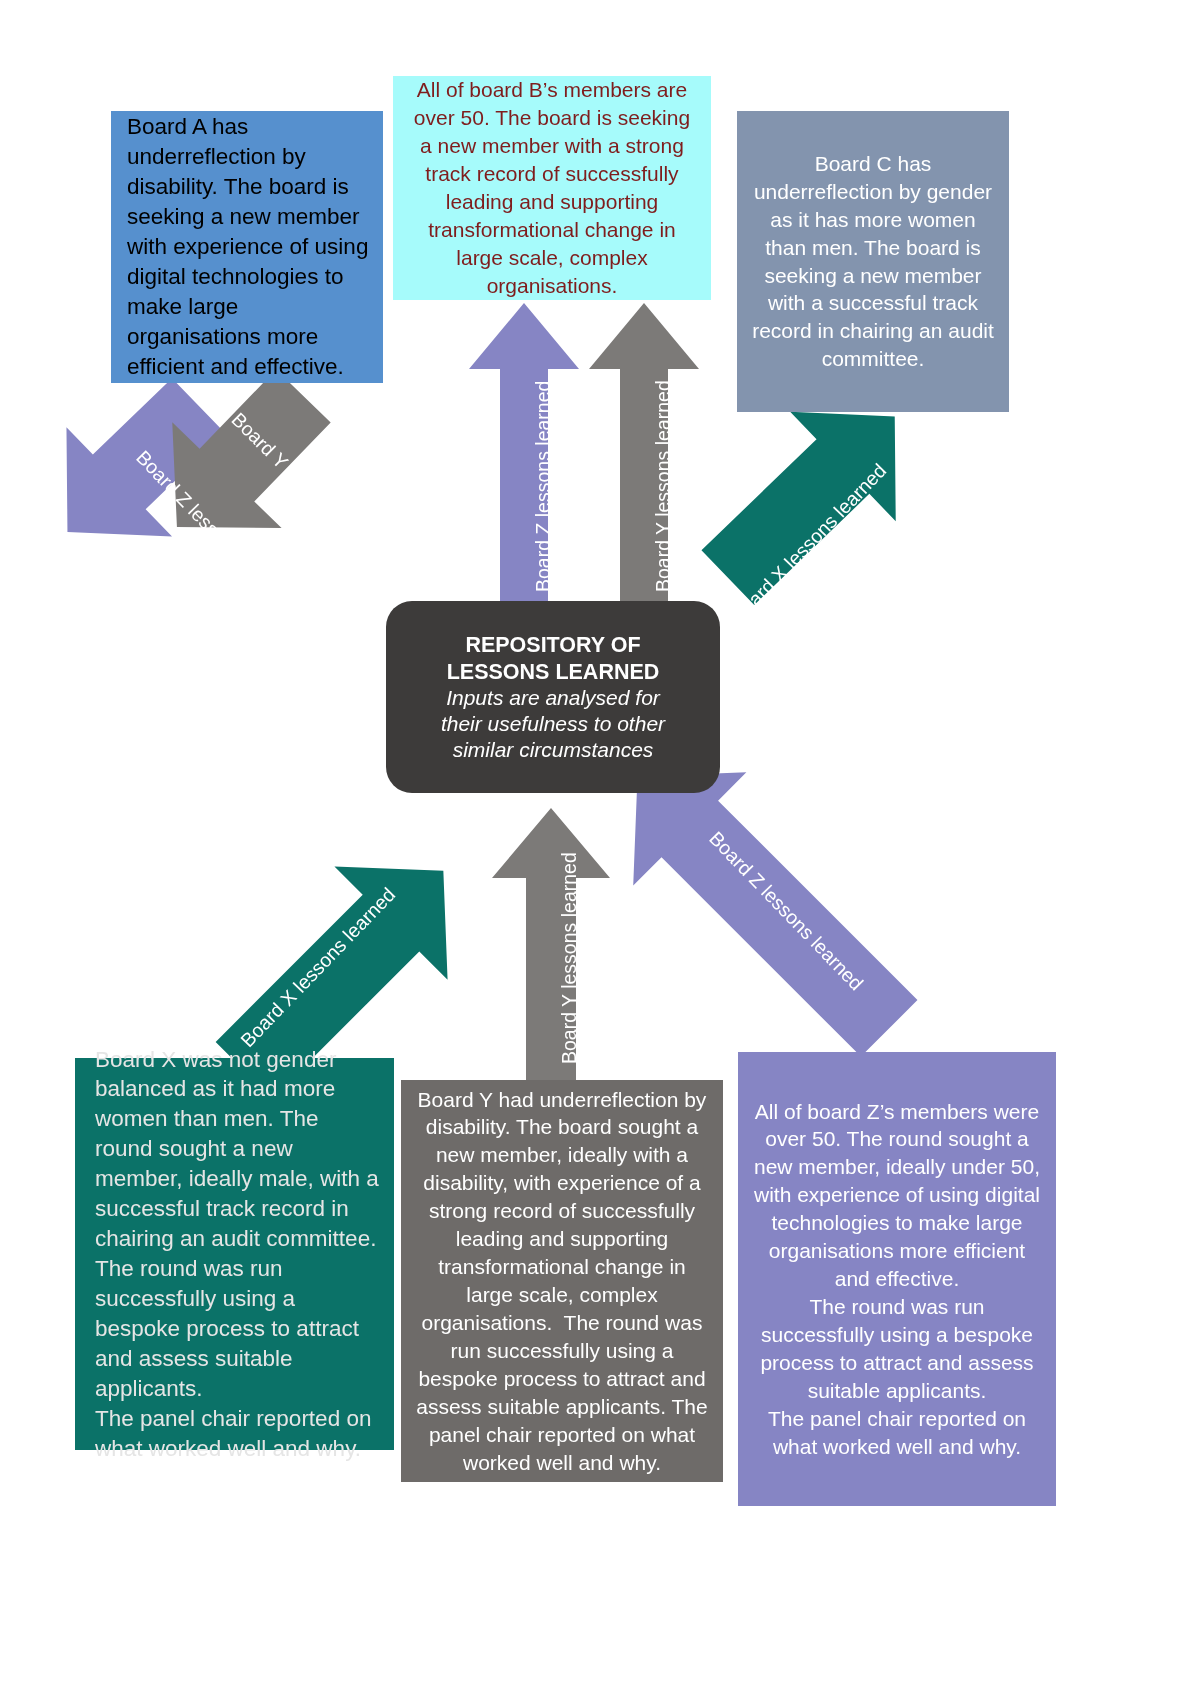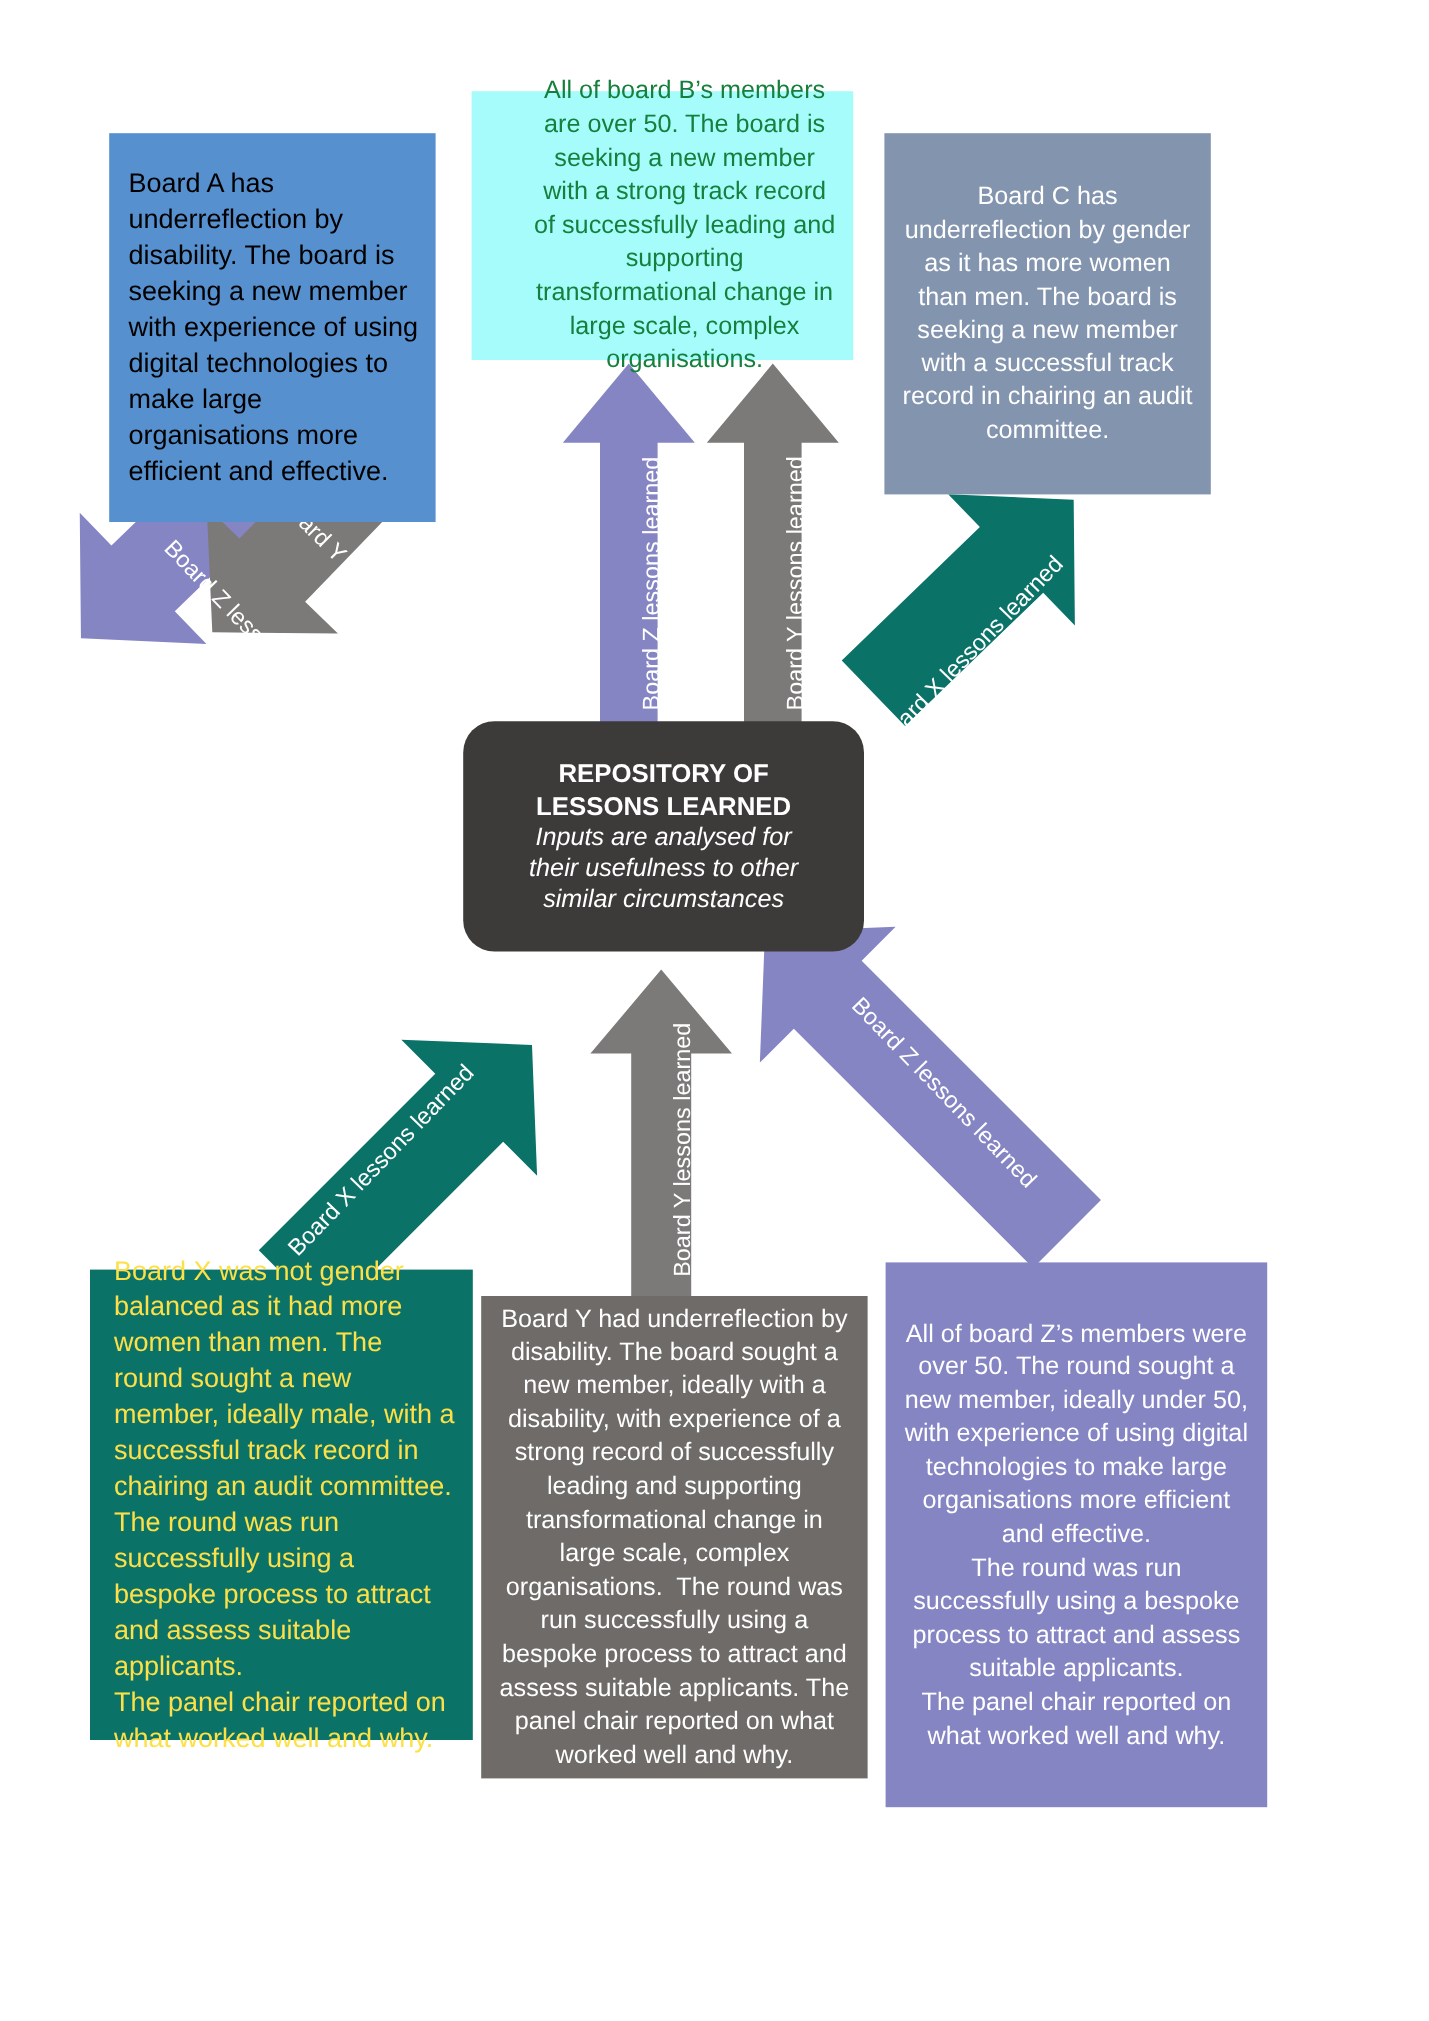--- a/index.html
+++ b/index.html
@@ -25,58 +25,57 @@
     justify-content: center;
     z-index: 5;
   }
   .box .txt {
     width: 100%;
     white-space: pre-wrap;
     line-height: 1.33;
   }
   
   #board-a-box {
-    left: 91px; top: 111px; width: 272px; height: 324px;
+    left: 111px; top: 111px; width: 272px; height: 272px;
     background: #5690CE;
     padding: 10px 14px 10px 16px;
   }
   #board-a-box .txt {
     color: #000000;
     font-size: 22.5px;
     text-align: left;
   }
   #board-b-box {
     left: 393px; top: 76px; width: 318px; height: 224px;
     background: #A6FBFB;
     padding: 8px 14px;
   }
   #board-b-box .txt {
-    color: #15803d;
-    font-size: 21px;
-    text-align: center;
-    margin-left: 37px;
+    color: #7f1d1d;
+    font-size: 21px;
+    text-align: center;
   }
   #board-c-box {
     left: 737px; top: 111px; width: 272px; height: 301px;
     background: #8394AE;
     padding: 10px 14px;
   }
   #board-c-box .txt {
     color: #ffffff;
     font-size: 21px;
     text-align: center;
   }
   
   #board-x-box {
     left: 75px; top: 1058px; width: 319px; height: 392px;
     background: #0B7268;
     padding: 12px 14px 12px 20px;
   }
   #board-x-box .txt {
-    color: #fde047;
+    color: #e5e5e5;
     font-size: 22.5px;
     text-align: left;
   }
   #board-y-box {
     left: 401px; top: 1080px; width: 322px; height: 402px;
     background: #6E6B69;
     padding: 12px 14px;
   }
   #board-y-box .txt {
     color: #ffffff;

